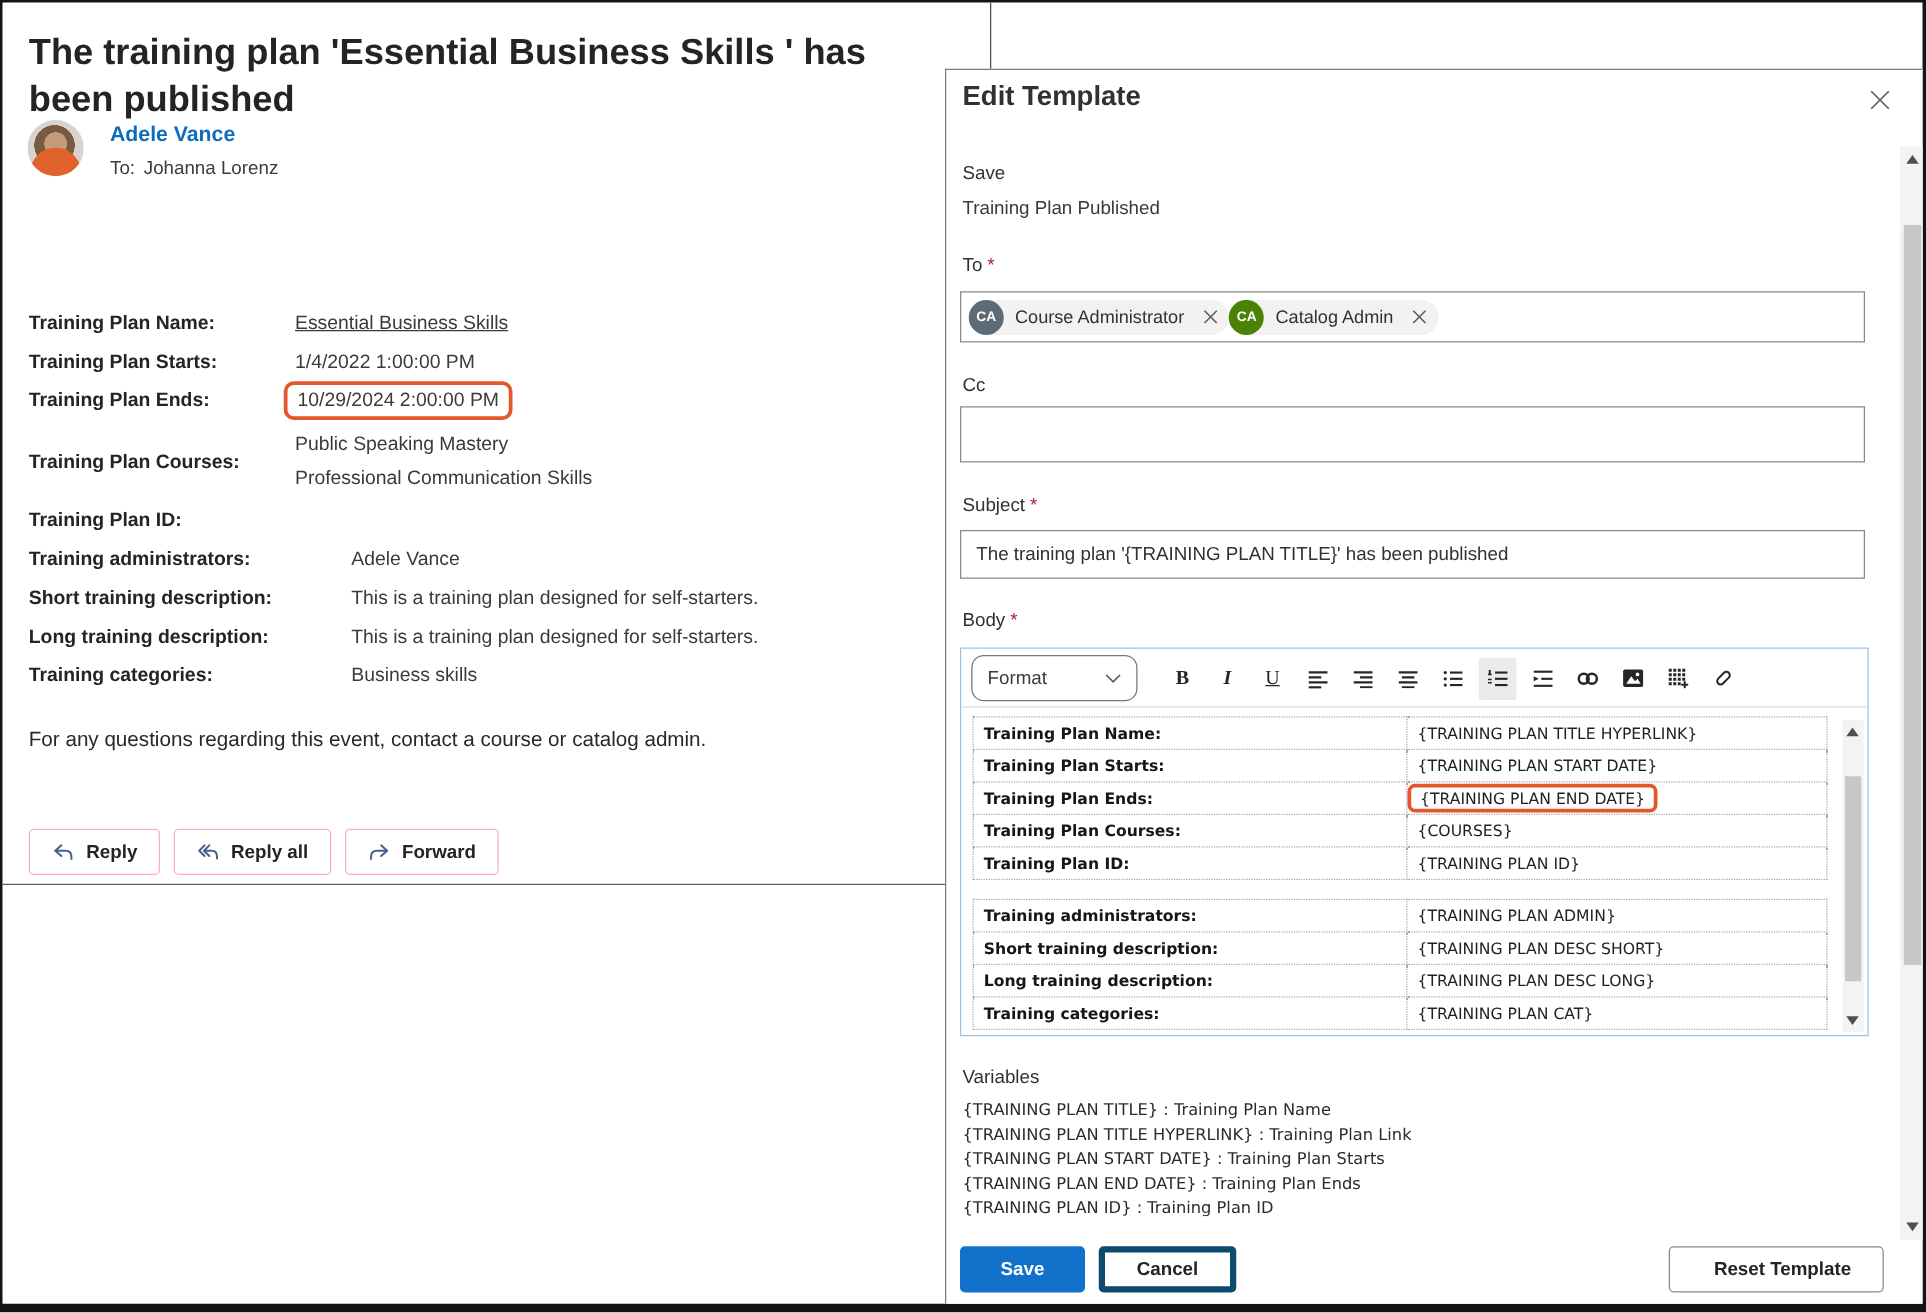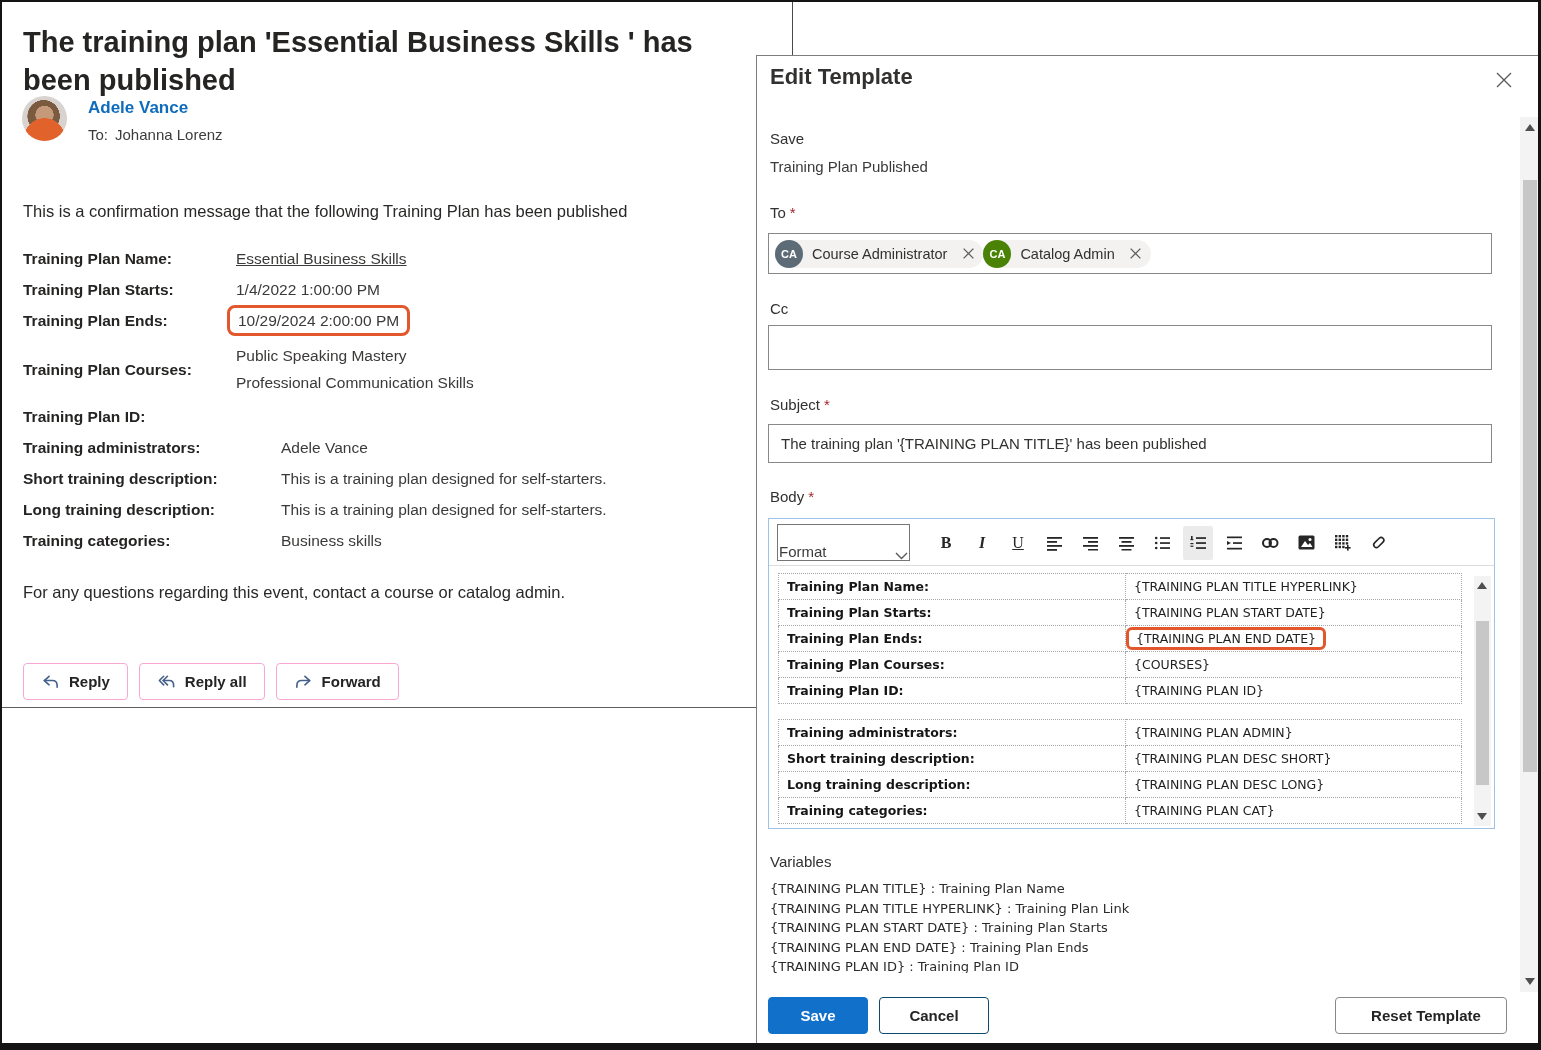--- a/index.html
+++ b/index.html
@@ -58,22 +58,22 @@
   .chip-avatar.gray{background:#5d6b76;}
   .chip-avatar.green{background:#498205;}
   .chip-name{padding:0 10px 0 9px;font-size:14.5px;color:#323130;}
   .chip-x{width:22px;height:22px;display:flex;align-items:center;justify-content:center;cursor:pointer;}
   .cc-box{left:11px;top:269px;width:724px;height:45px;}
   .subject-box{left:11px;top:368px;width:724px;height:39px;display:flex;align-items:center;padding-left:12px;}
   .subject-box .fvalue{color:#323130;}
 
   
   .editor{left:11px;top:462px;width:727px;height:311px;border:1px solid #9ec3e6;box-sizing:border-box;background:#fff;}
-  .fmt-select{position:absolute;left:8px;top:5px;width:133px;height:37px;border:1px solid #767676;border-radius:0;
-    display:flex;align-items:flex-end;justify-content:space-between;padding:0 1px;box-sizing:border-box;cursor:pointer;}
+  .fmt-select{position:absolute;left:8px;top:5px;width:133px;height:37px;border:1px solid #767676;border-radius:10px;
+    display:flex;align-items:center;justify-content:space-between;padding:0 12px;box-sizing:border-box;cursor:pointer;}
   .fmt-select span{font-size:15px;color:#3c3c3c;}
   .tb-icons{position:absolute;left:162px;top:5px;display:flex;gap:6px;align-items:center;height:37px;}
   .tbtn{width:30px;height:34px;display:flex;align-items:center;justify-content:center;cursor:pointer;border-radius:2px;}
   .tbtn.active{background:#ebebeb;}
   .tbtn .bch{font-size:16px;font-weight:700;color:#262626;font-family:"Liberation Serif",serif;}
   .tbtn .ich{font-size:16px;font-style:italic;font-weight:600;color:#262626;font-family:"Liberation Serif",serif;}
   .tbtn .uch{font-size:16px;text-decoration:underline;color:#262626;font-family:"Liberation Serif",serif;}
   .tb-sep{position:absolute;left:0;top:46px;width:100%;height:1px;background:#dcdcdc;}
   .editor-content{position:absolute;left:0;top:47px;width:100%;height:262px;font-family:"DejaVu Sans",sans-serif;}
   .btable{position:absolute;left:9px;width:684px;border-collapse:collapse;}
@@ -93,41 +93,40 @@
   .panel-sb{left:763px;top:61px;width:20px;height:875px;}
   .panel-sb .sb-thumb{left:3px;width:14px;top:63px;height:592px;}
 
   .vars-label{left:13px;top:797px;}
   .vars-list{left:13px;top:823px;width:720px;height:94px;overflow:hidden;
     font-family:"DejaVu Sans",sans-serif;font-size:13px;color:#2b2b2b;line-height:19.5px;}
 
   .btn{height:37px;border-radius:4px;font-size:15px;font-weight:600;display:flex;align-items:center;
     justify-content:center;cursor:pointer;box-sizing:border-box;font-family:"Liberation Sans",sans-serif;}
   .btn-save{left:11px;top:941px;width:100px;background:#1070ca;color:#fff;border:1px solid #1070ca;}
-  .btn-cancel{left:122px;top:941px;width:110px;background:#fff;color:#242424;border:1px solid #0c4a6e;}
+  .btn-cancel{left:122px;top:941px;width:110px;background:#fff;color:#242424;border:5px solid #0c4a6e;}
   .btn-reset{left:578px;top:941px;width:172px;background:#fff;color:#242424;border:1px solid #8a8886;padding-left:16px;}
 </style>
 </head>
 <body>
 
 <div id="screen">
 
   <div class="abs email-title">The training plan 'Essential Business Skills ' has been published</div>
 
   <div class="abs sender">
     <div class="avatar"></div>
     <div class="sender-text">
       <div class="sender-name">Adele Vance</div>
       <div class="to-line">
         <span class="sp">To:</span><span>Johanna Lorenz</span>
       </div>
     </div>
   </div>
 
-  <div class="abs intro">This is a confirmation message that the following Training Plan has been published</div>
 
   <div class="abs fields">
     <div class="frow">
       <span class="lbl">Training Plan Name:</span>
       <span class="val val-link">Essential Business Skills</span>
     </div>
     <div class="frow">
       <span class="lbl">Training Plan Starts:</span>
       <span class="val">1/4/2022 1:00:00 PM</span>
     </div>

